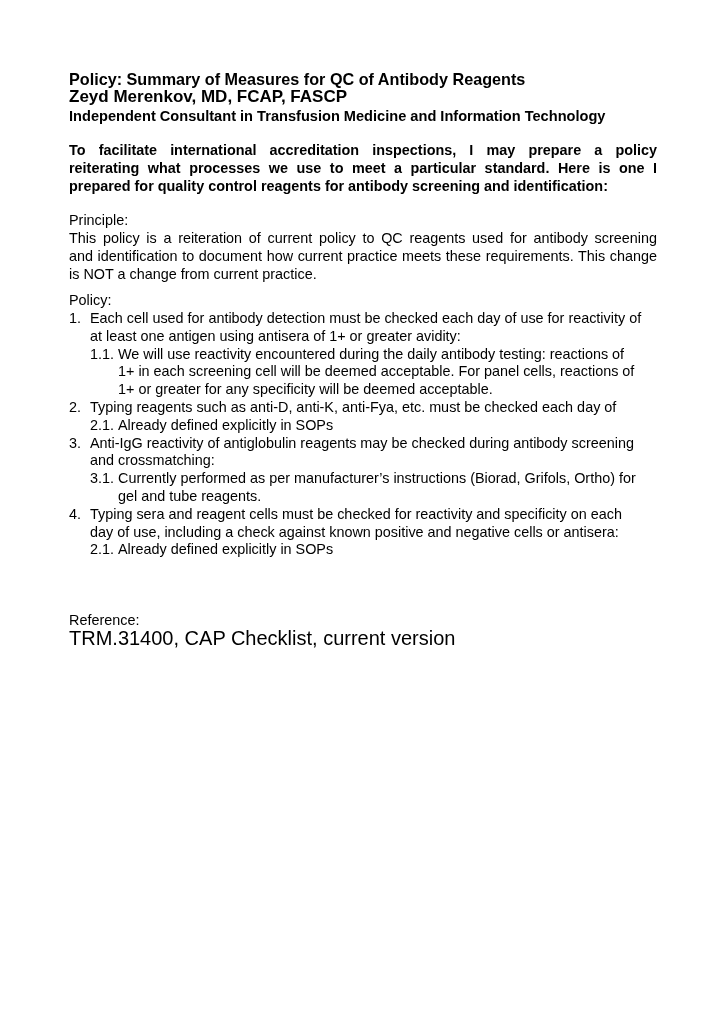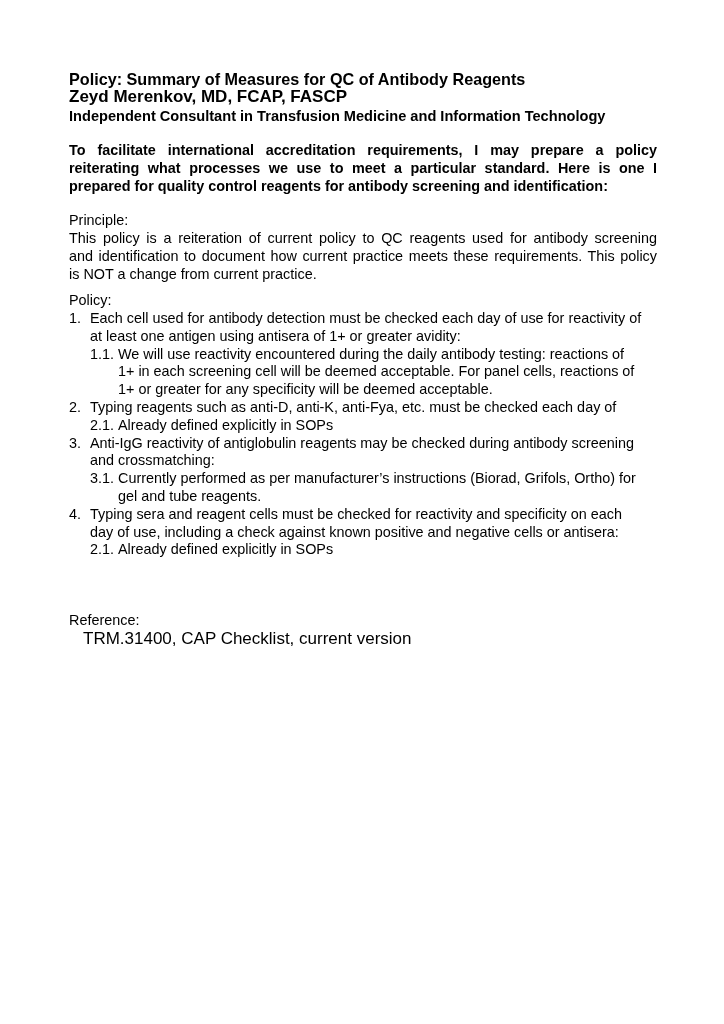--- a/index.html
+++ b/index.html
@@ -15,40 +15,40 @@
   .sec-h { position: absolute; left: 0; font-size: 14.4px; font-weight: normal; line-height: 17.8px; }
   .para { position: absolute; left: 0; width: 588px; font-size: 14.4px; line-height: 17.8px; }
   .para .ln { display: block; white-space: nowrap; text-align: justify; text-align-last: justify; }
   .para .ln.last { text-align-last: left; }
   .list { position: absolute; left: 0; top: 310px; width: 588px; font-size: 14.4px; line-height: 17.8px; }
   .item { position: relative; padding-left: 21px; }
   .num { position: absolute; left: 0; top: 0; }
   .sub { position: relative; padding-left: 49px; }
   .sub .snum { position: absolute; left: 21px; top: 0; text-align: right; }
   .ln2 { display: block; white-space: nowrap; }
-  .ref { position: absolute; left: 0; font-size: 17px; line-height: 17.8px; white-space: nowrap; margin-left: 14px; }
+  .ref { position: absolute; left: 0; font-size: 20px; line-height: 17.8px; white-space: nowrap; }
 </style>
 </head>
 <body>
 
 <div class="page">
   <div class="title">Policy:  Summary of Measures for QC of Antibody Reagents</div>
   <div class="author">Zeyd Merenkov, MD, FCAP, FASCP</div>
   <div class="affil">Independent Consultant in Transfusion Medicine and Information Technology</div>
 
   <div class="intro">
-    <span class="ln">To facilitate international accreditation requirements, I may prepare a policy</span>
+    <span class="ln">To facilitate international accreditation inspections, I may prepare a policy</span>
     <span class="ln">reiterating what processes we use to meet a particular standard.  Here is one I</span>
     <span class="ln last">prepared for quality control reagents for antibody screening and identification:</span>
   </div>
 
   <div class="sec-h" style="top:212px">Principle:</div>
   <div class="para" style="top:230px">
     <span class="ln">This policy is a reiteration of current policy to QC reagents used for antibody screening</span>
-    <span class="ln">and identification to document how current practice meets these requirements.  This policy</span>
+    <span class="ln">and identification to document how current practice meets these requirements.  This change</span>
     <span class="ln last">is NOT a change from current practice.</span>
   </div>
 
   <div class="sec-h" style="top:292px">Policy:</div>
 
   <div class="list">
 
     <div class="item">
       <span class="num">1.</span>
       <span class="ln2">Each cell used for antibody detection must be checked each day of use for reactivity of</span>

